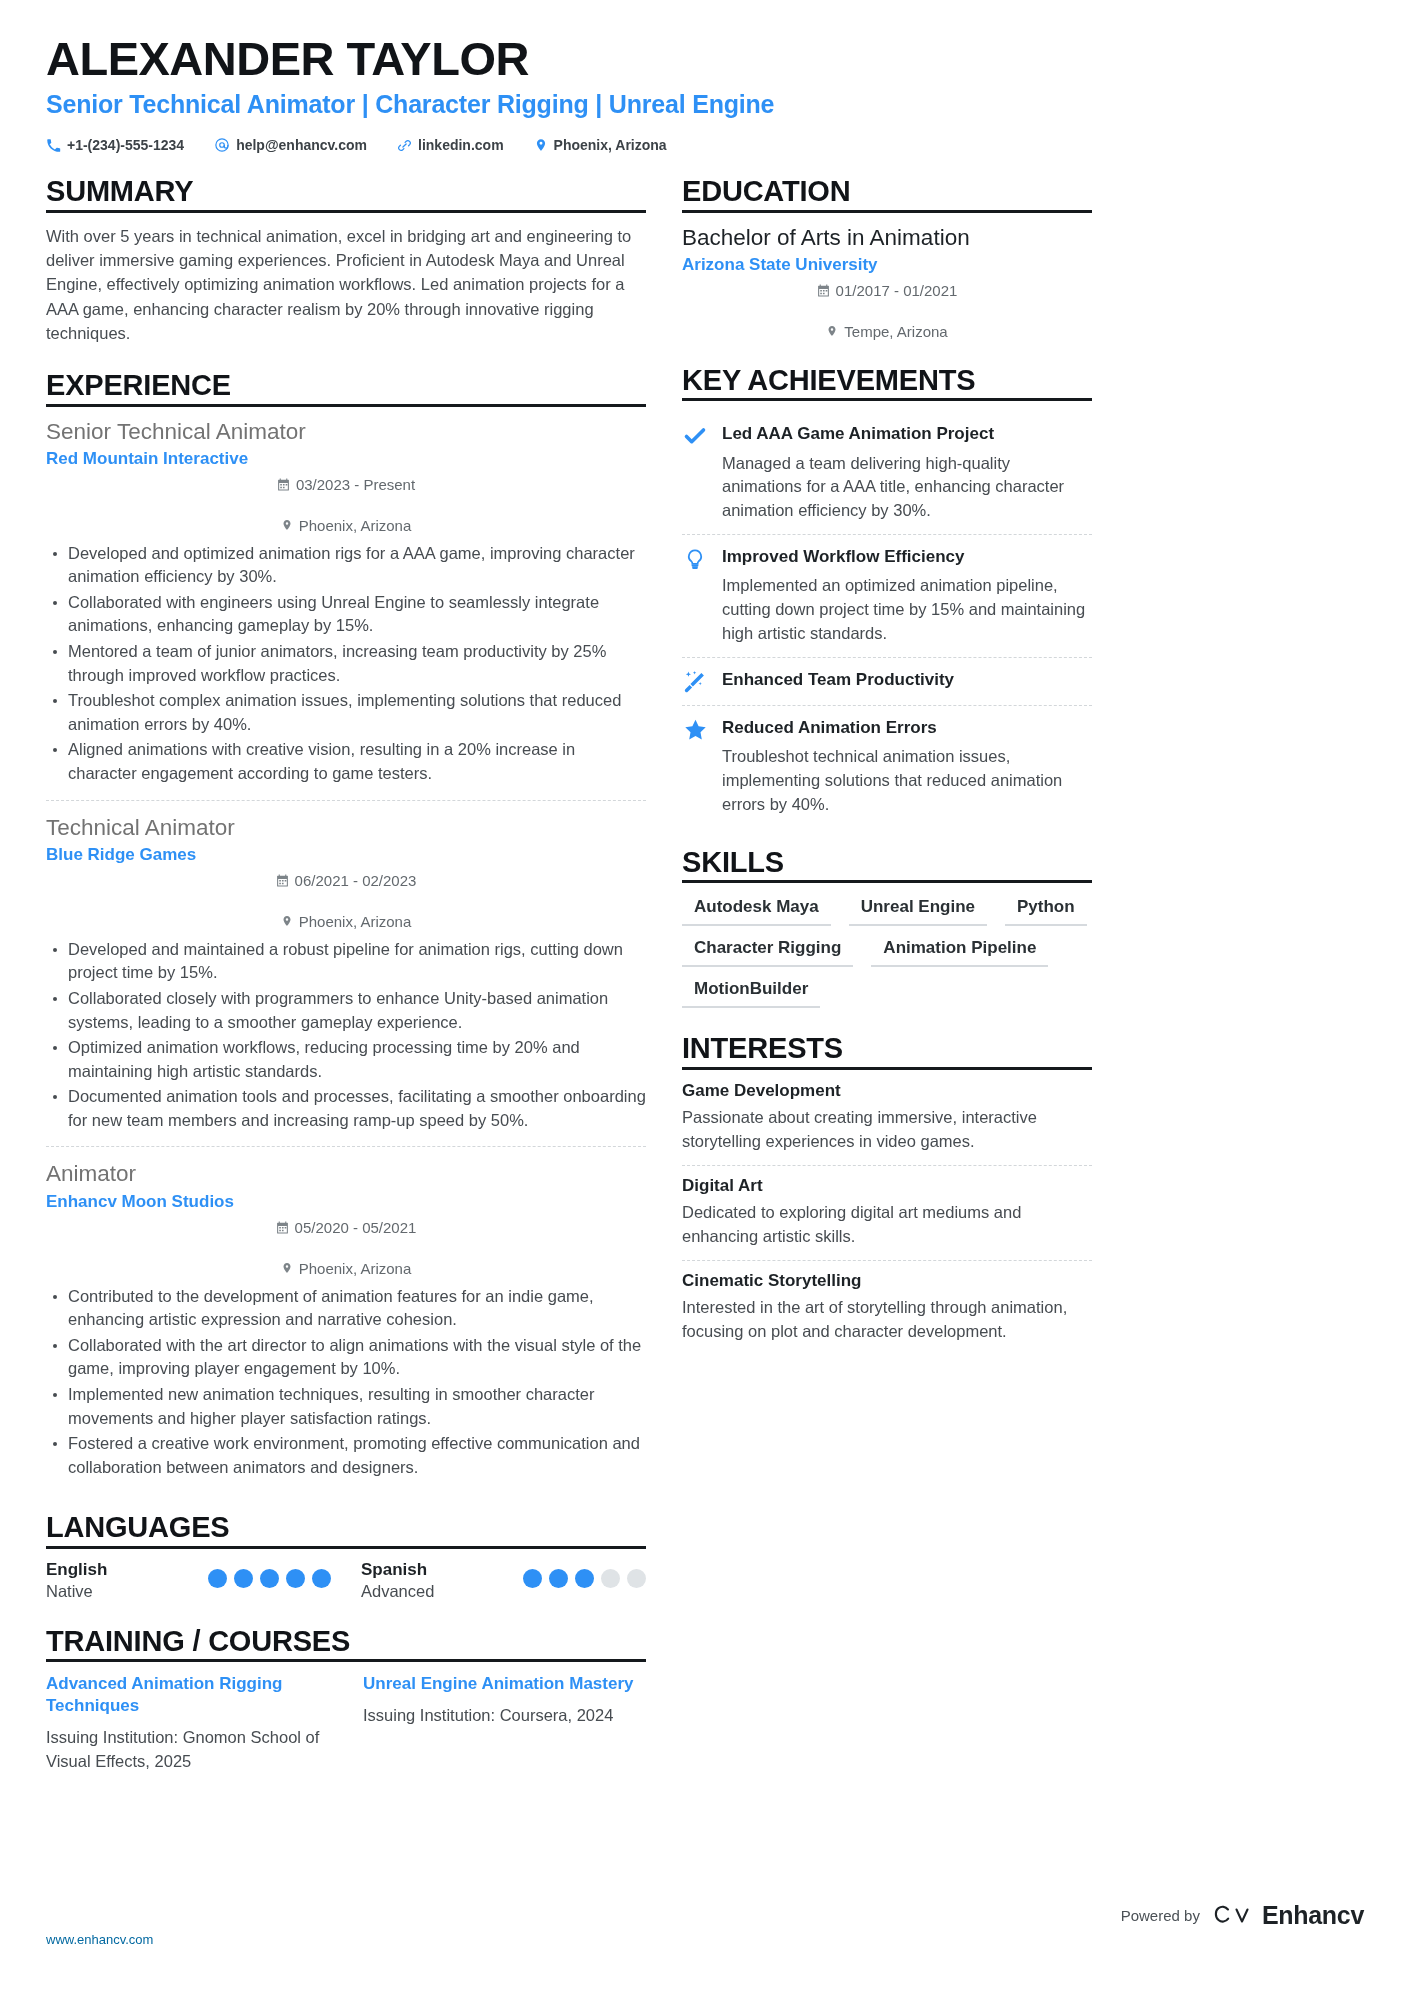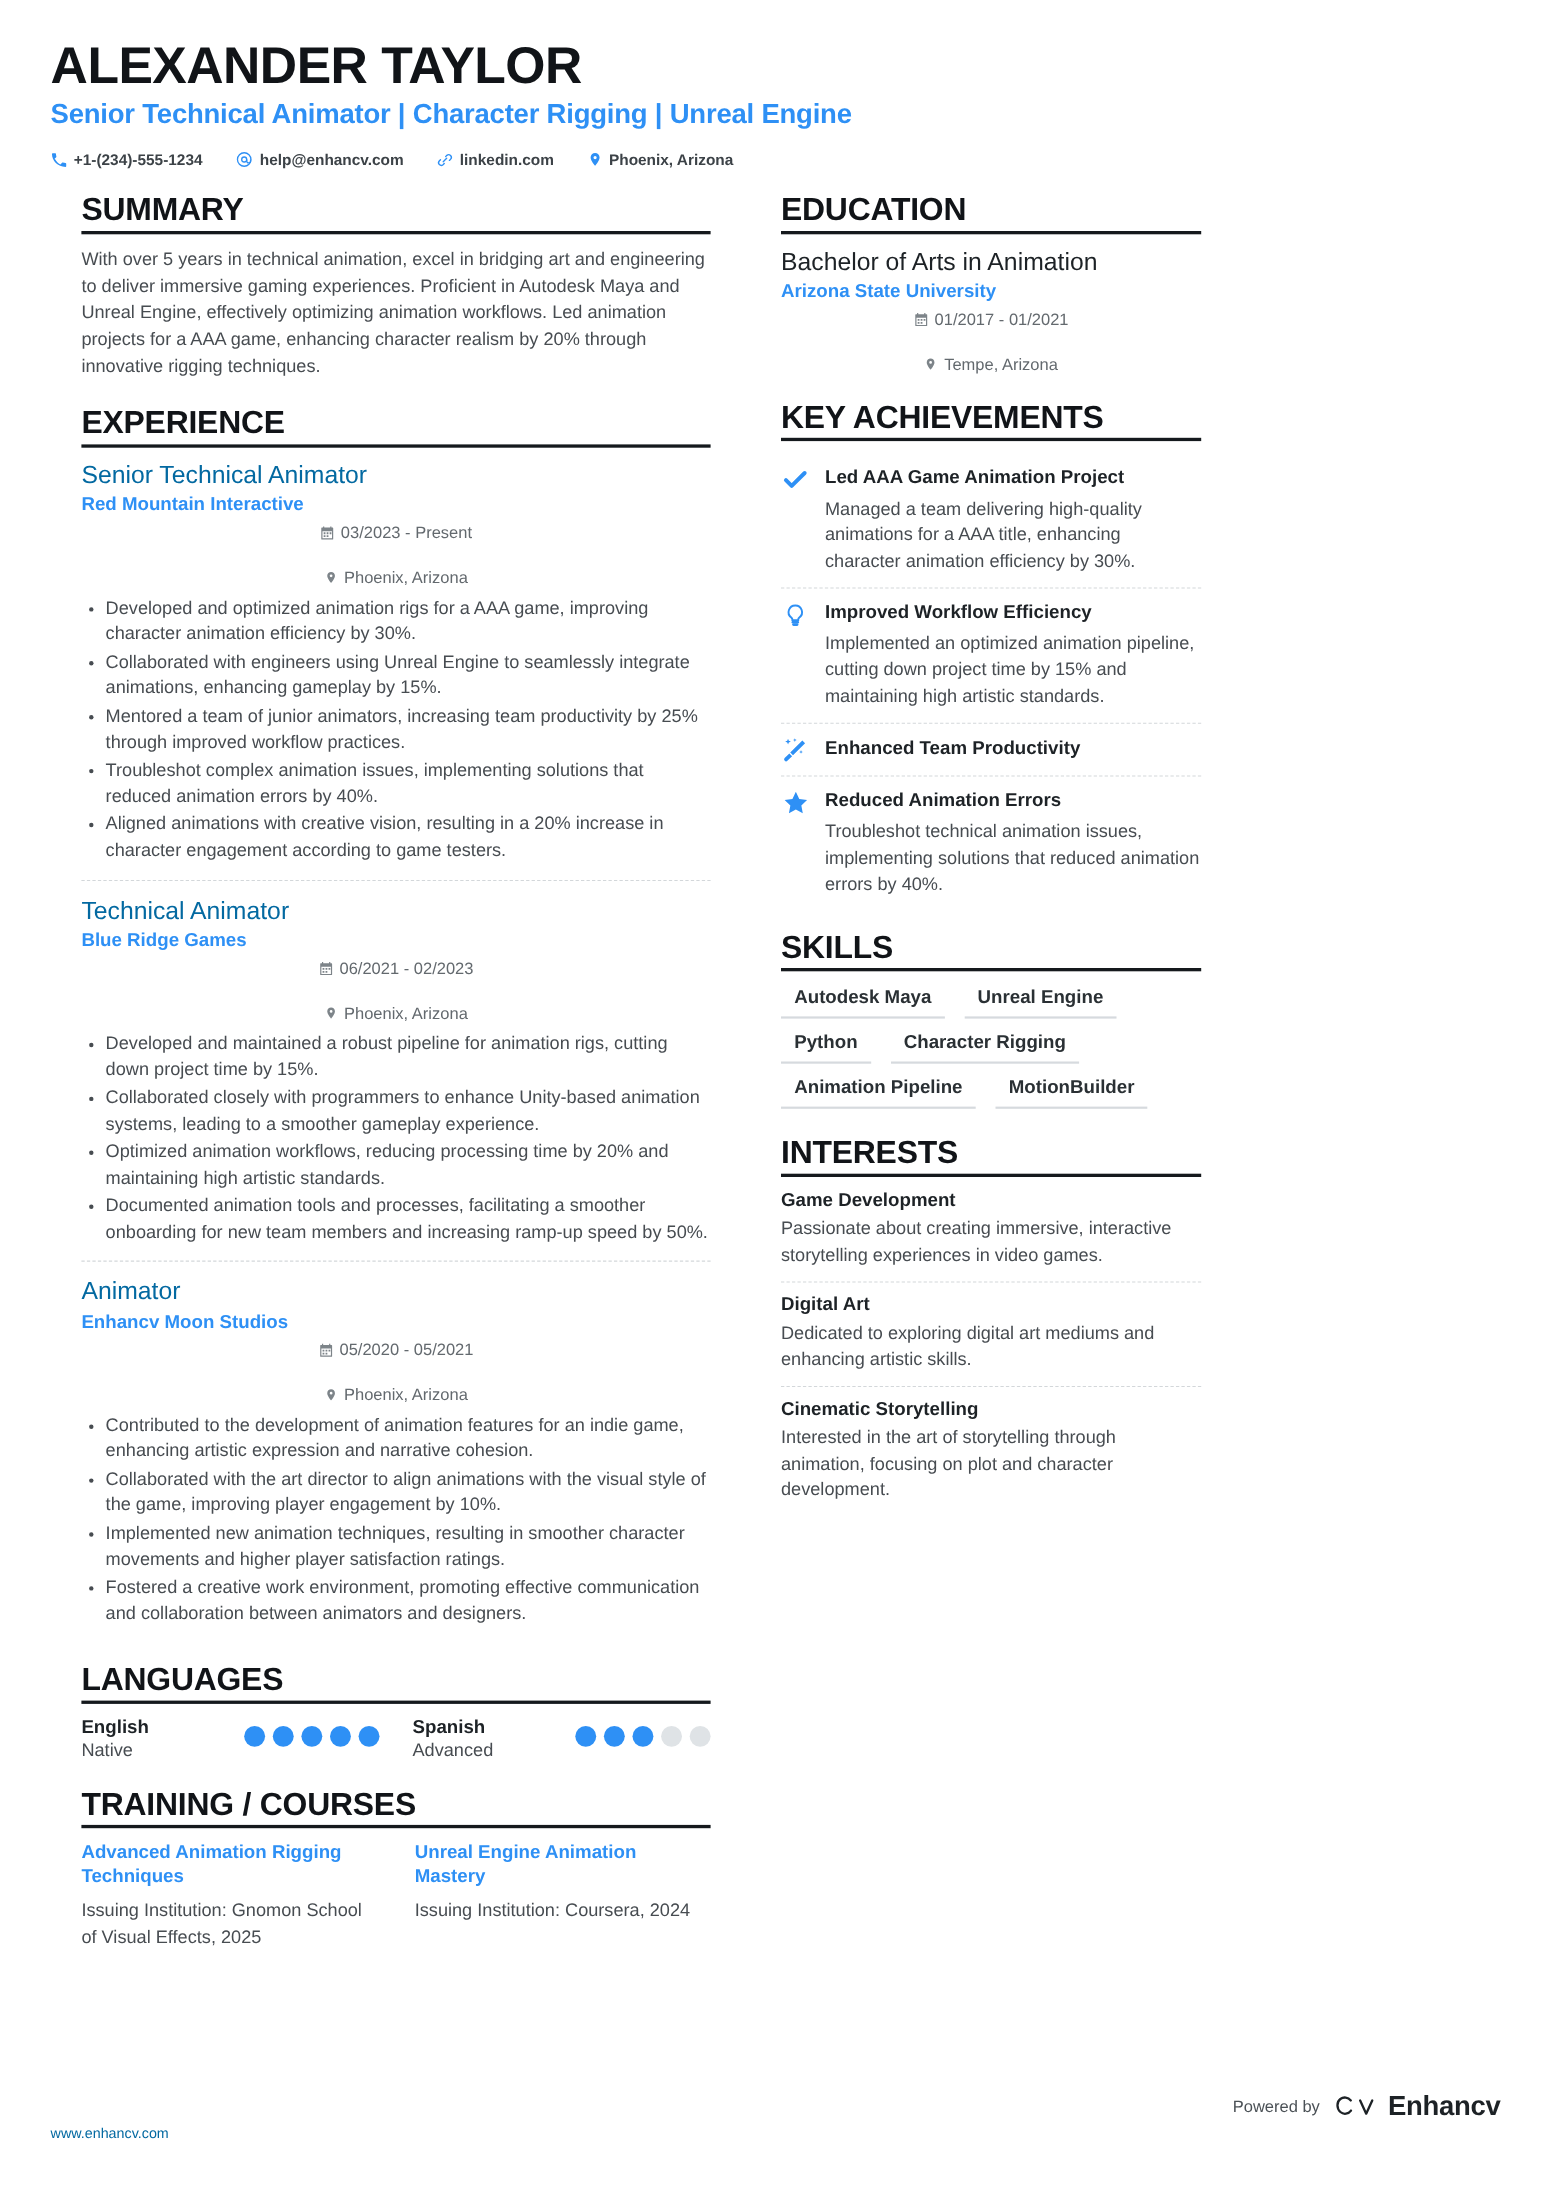--- a/index.html
+++ b/index.html
@@ -44,41 +44,41 @@
   .contact-item { display: flex; align-items: center; gap: 6px; white-space: nowrap; }
   .contact-item .ic { color: #2e90f5; display: inline-flex; align-items: center; }
   .contact-item .ic svg { display: block; }
 
   
   .cols { display: flex; gap: 36px; margin-top: 22px; align-items: flex-start; }
   .col-left { width: 600px; flex: none; }
   .col-right { width: 410px; flex: none; }
 
   
-  .sec { margin-bottom: 0; margin-left: 28px; }
+  .sec { margin-bottom: 0; }
   .sec-title {
     font-size: 29px;
     font-weight: 700;
     color: #111418;
     letter-spacing: -0.2px;
     line-height: 1.12;
     text-transform: uppercase;
   }
   .sec-rule { border-bottom: 3px solid #15191d; margin-top: 2px; margin-bottom: 11px; }
 
   .body-text {
     font-size: 16.5px;
     line-height: 1.47;
     color: #474c51;
   }
 
   
   .job { padding-bottom: 12px; }
   .job + .job { border-top: 1px dashed #d3d7da; padding-top: 13px; }
-  .job-title { font-size: 22.5px; color: #0369a1; line-height: 1.25; }
+  .job-title { font-size: 22.5px; color: #737373; line-height: 1.25; }
   .job-company { font-size: 17px; font-weight: 700; color: #2e90f5; margin-top: 3px; }
   .meta-row { display: flex; align-items: center; gap: 24px; margin-top: 7px; font-size: 15px; color: #63696e; flex-direction: column; }
   .meta { display: flex; align-items: center; gap: 6px; }
   .meta .ic { color: #7d8489; display: inline-flex; }
   ul.bullets { list-style: none; margin-top: 8px; }
   ul.bullets li {
     position: relative;
     padding-left: 22px;
     font-size: 16.5px;
     line-height: 1.43;

